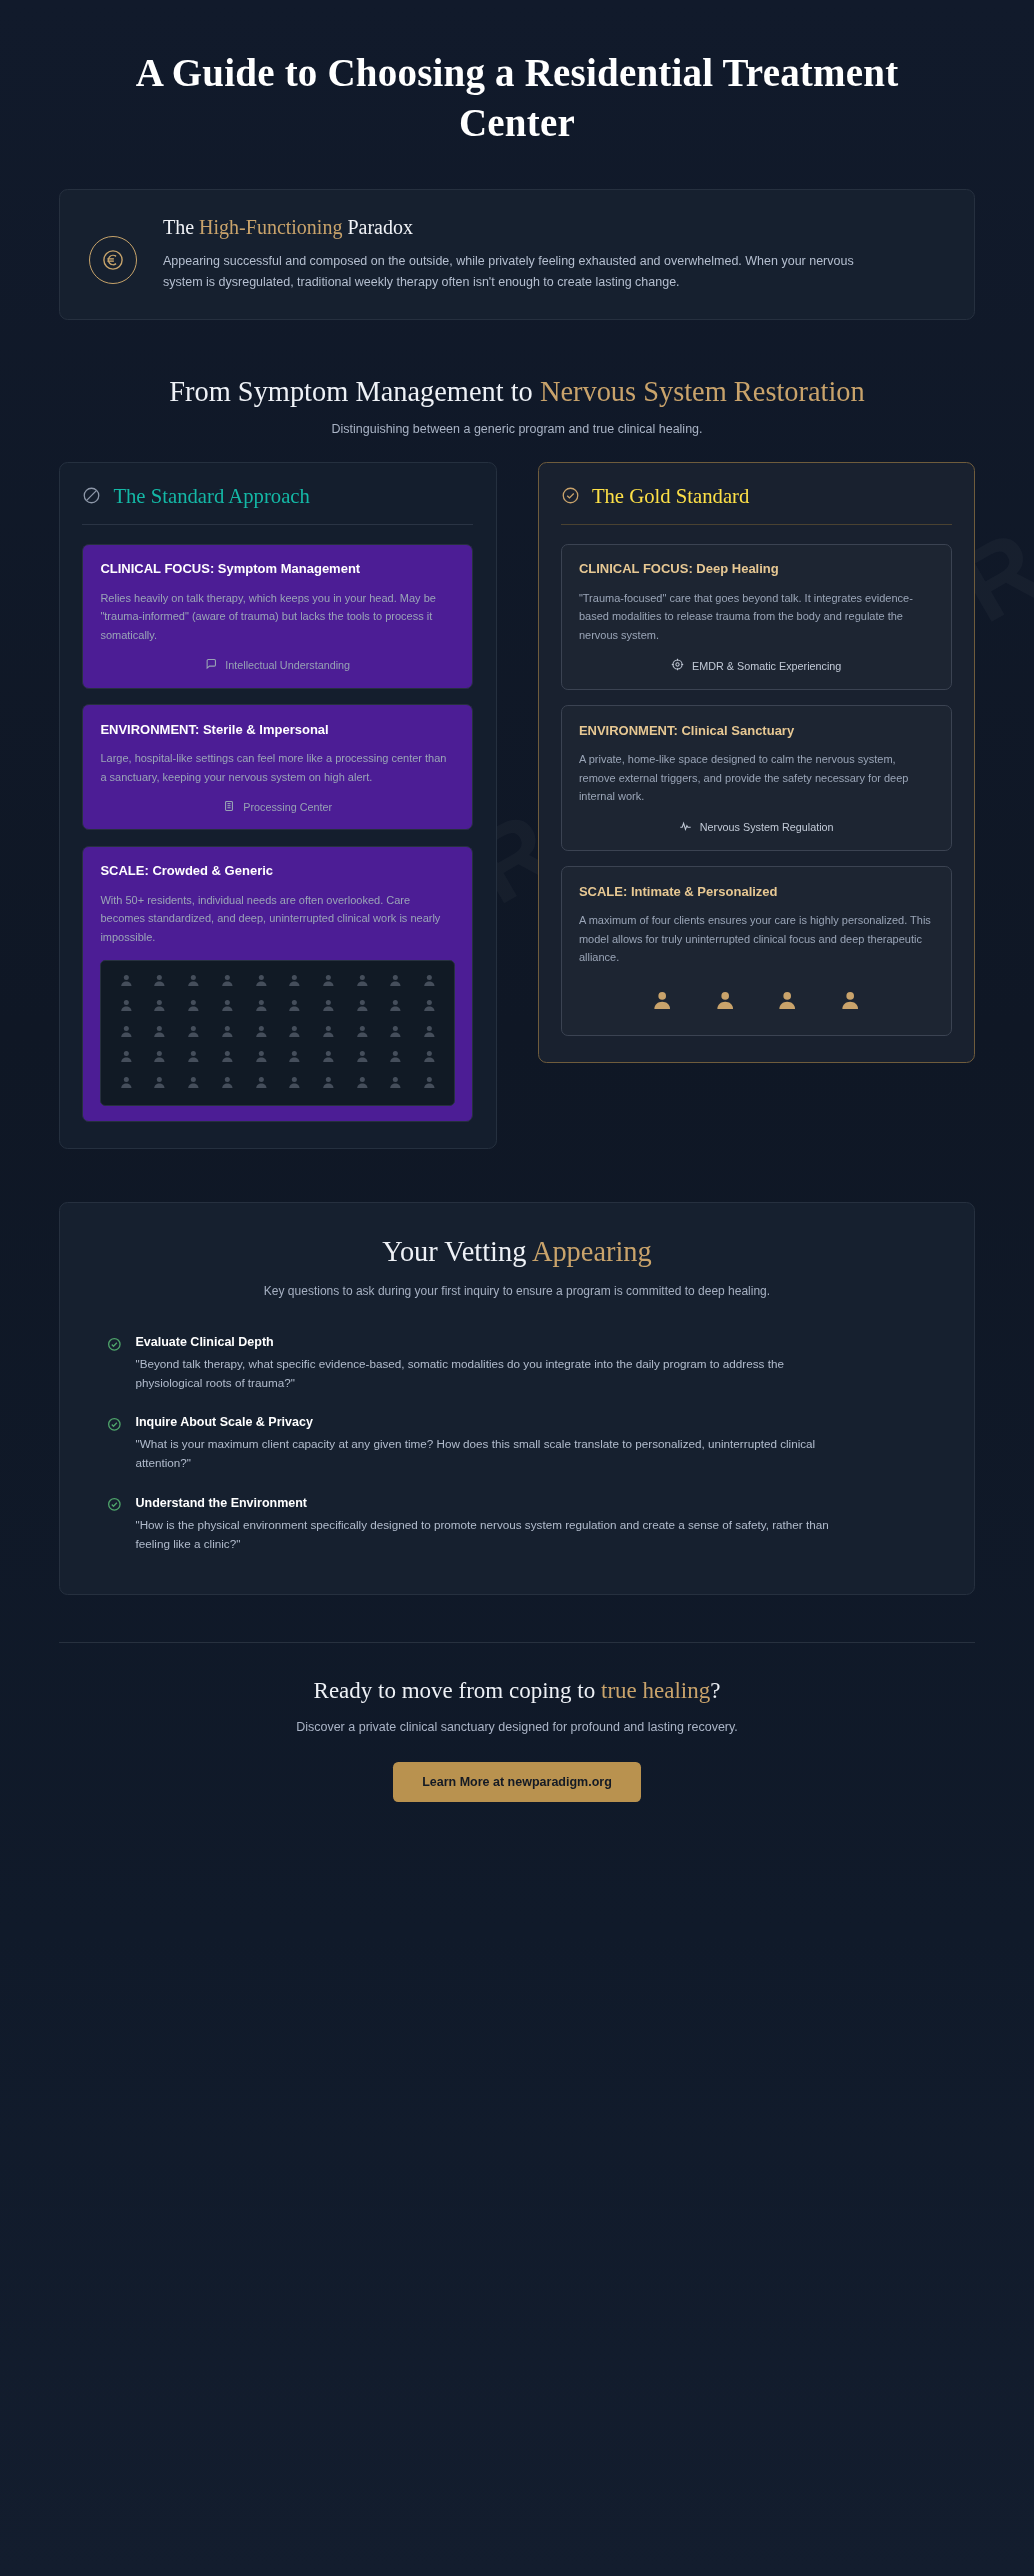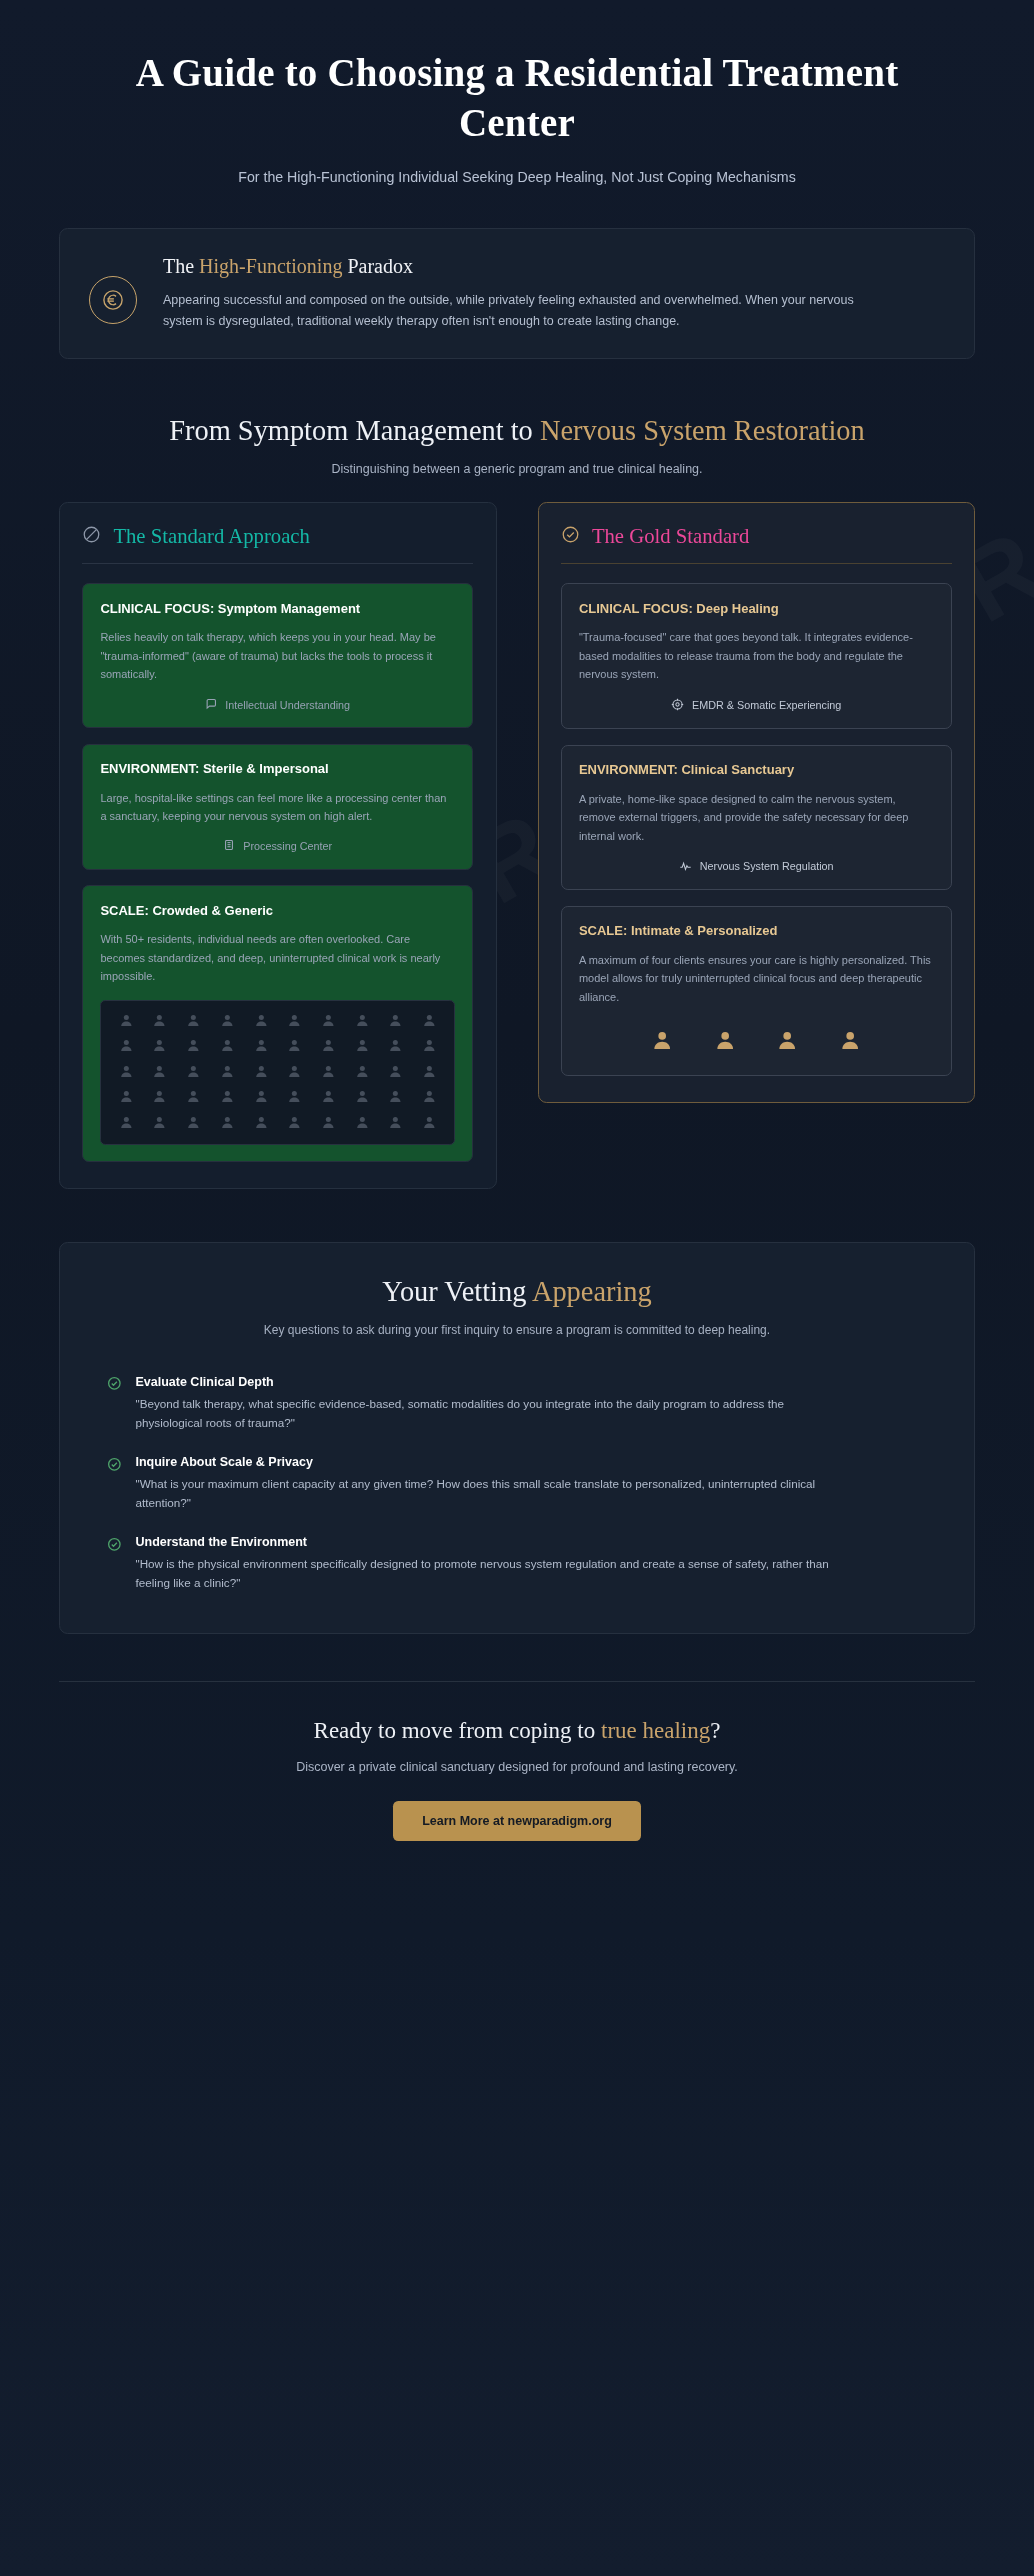--- a/index.html
+++ b/index.html
@@ -150,28 +150,28 @@
     margin-bottom: 19px;
   }
   .col.gold .col-head { border-bottom-color: #4a4231; }
   .col-head .ico { flex: 0 0 auto; }
   .col-head h3 {
     font-family: "Liberation Serif", serif;
     font-weight: 400;
     font-size: 20.7px;
   }
   .col.standard h3 { color: #14b8a6; }
-  .col.gold h3 { color: #ec4899; }
+  .col.gold h3 { color: #fde047; }
 
   .card {
     border-radius: 6.9px;
     padding: 15.5px 17px 15.5px;
     margin-bottom: 15.5px;
   }
-  .col.standard .card { background: #14532d; border: 0.9px solid #26303e; }
+  .col.standard .card { background: #4c1d95; border: 0.9px solid #26303e; }
   .col.gold .card { background: #1d2532; border: 0.9px solid #3b4352; }
   .card:last-child { margin-bottom: 0; }
   .card h4 {
     font-size: 13px;
     font-weight: 700;
     color: #ffffff;
     line-height: 1.4;
     margin-bottom: 10.3px;
   }
   .col.gold .card h4 { color: #e7c893; }
@@ -301,21 +301,20 @@
 <div class="page">
 
   <div class="watermark">
     <span>NEW PARADIGM.ORG</span>
   </div>
 
   <div class="content">
 
     <div class="header">
       <h1>A Guide to Choosing a Residential Treatment Center</h1>
-      <div class="subtitle">For the High-Functioning Individual Seeking Deep Healing, Not Just Coping Mechanisms</div>
     </div>
 
     <div class="paradox">
       <div class="paradox-icon">
         <svg width="26" height="26" viewBox="0 0 30 30" fill="none" stroke="#c6a36b" stroke-width="1.6">
           <circle cx="15" cy="15" r="10.5"></circle>
           <path d="M18.5 10.8a5.4 5.4 0 1 0 0 8.4"></path>
           <line x1="8.5" y1="13.7" x2="16" y2="13.7"></line>
           <line x1="8.5" y1="16.3" x2="16" y2="16.3"></line>
         </svg>

